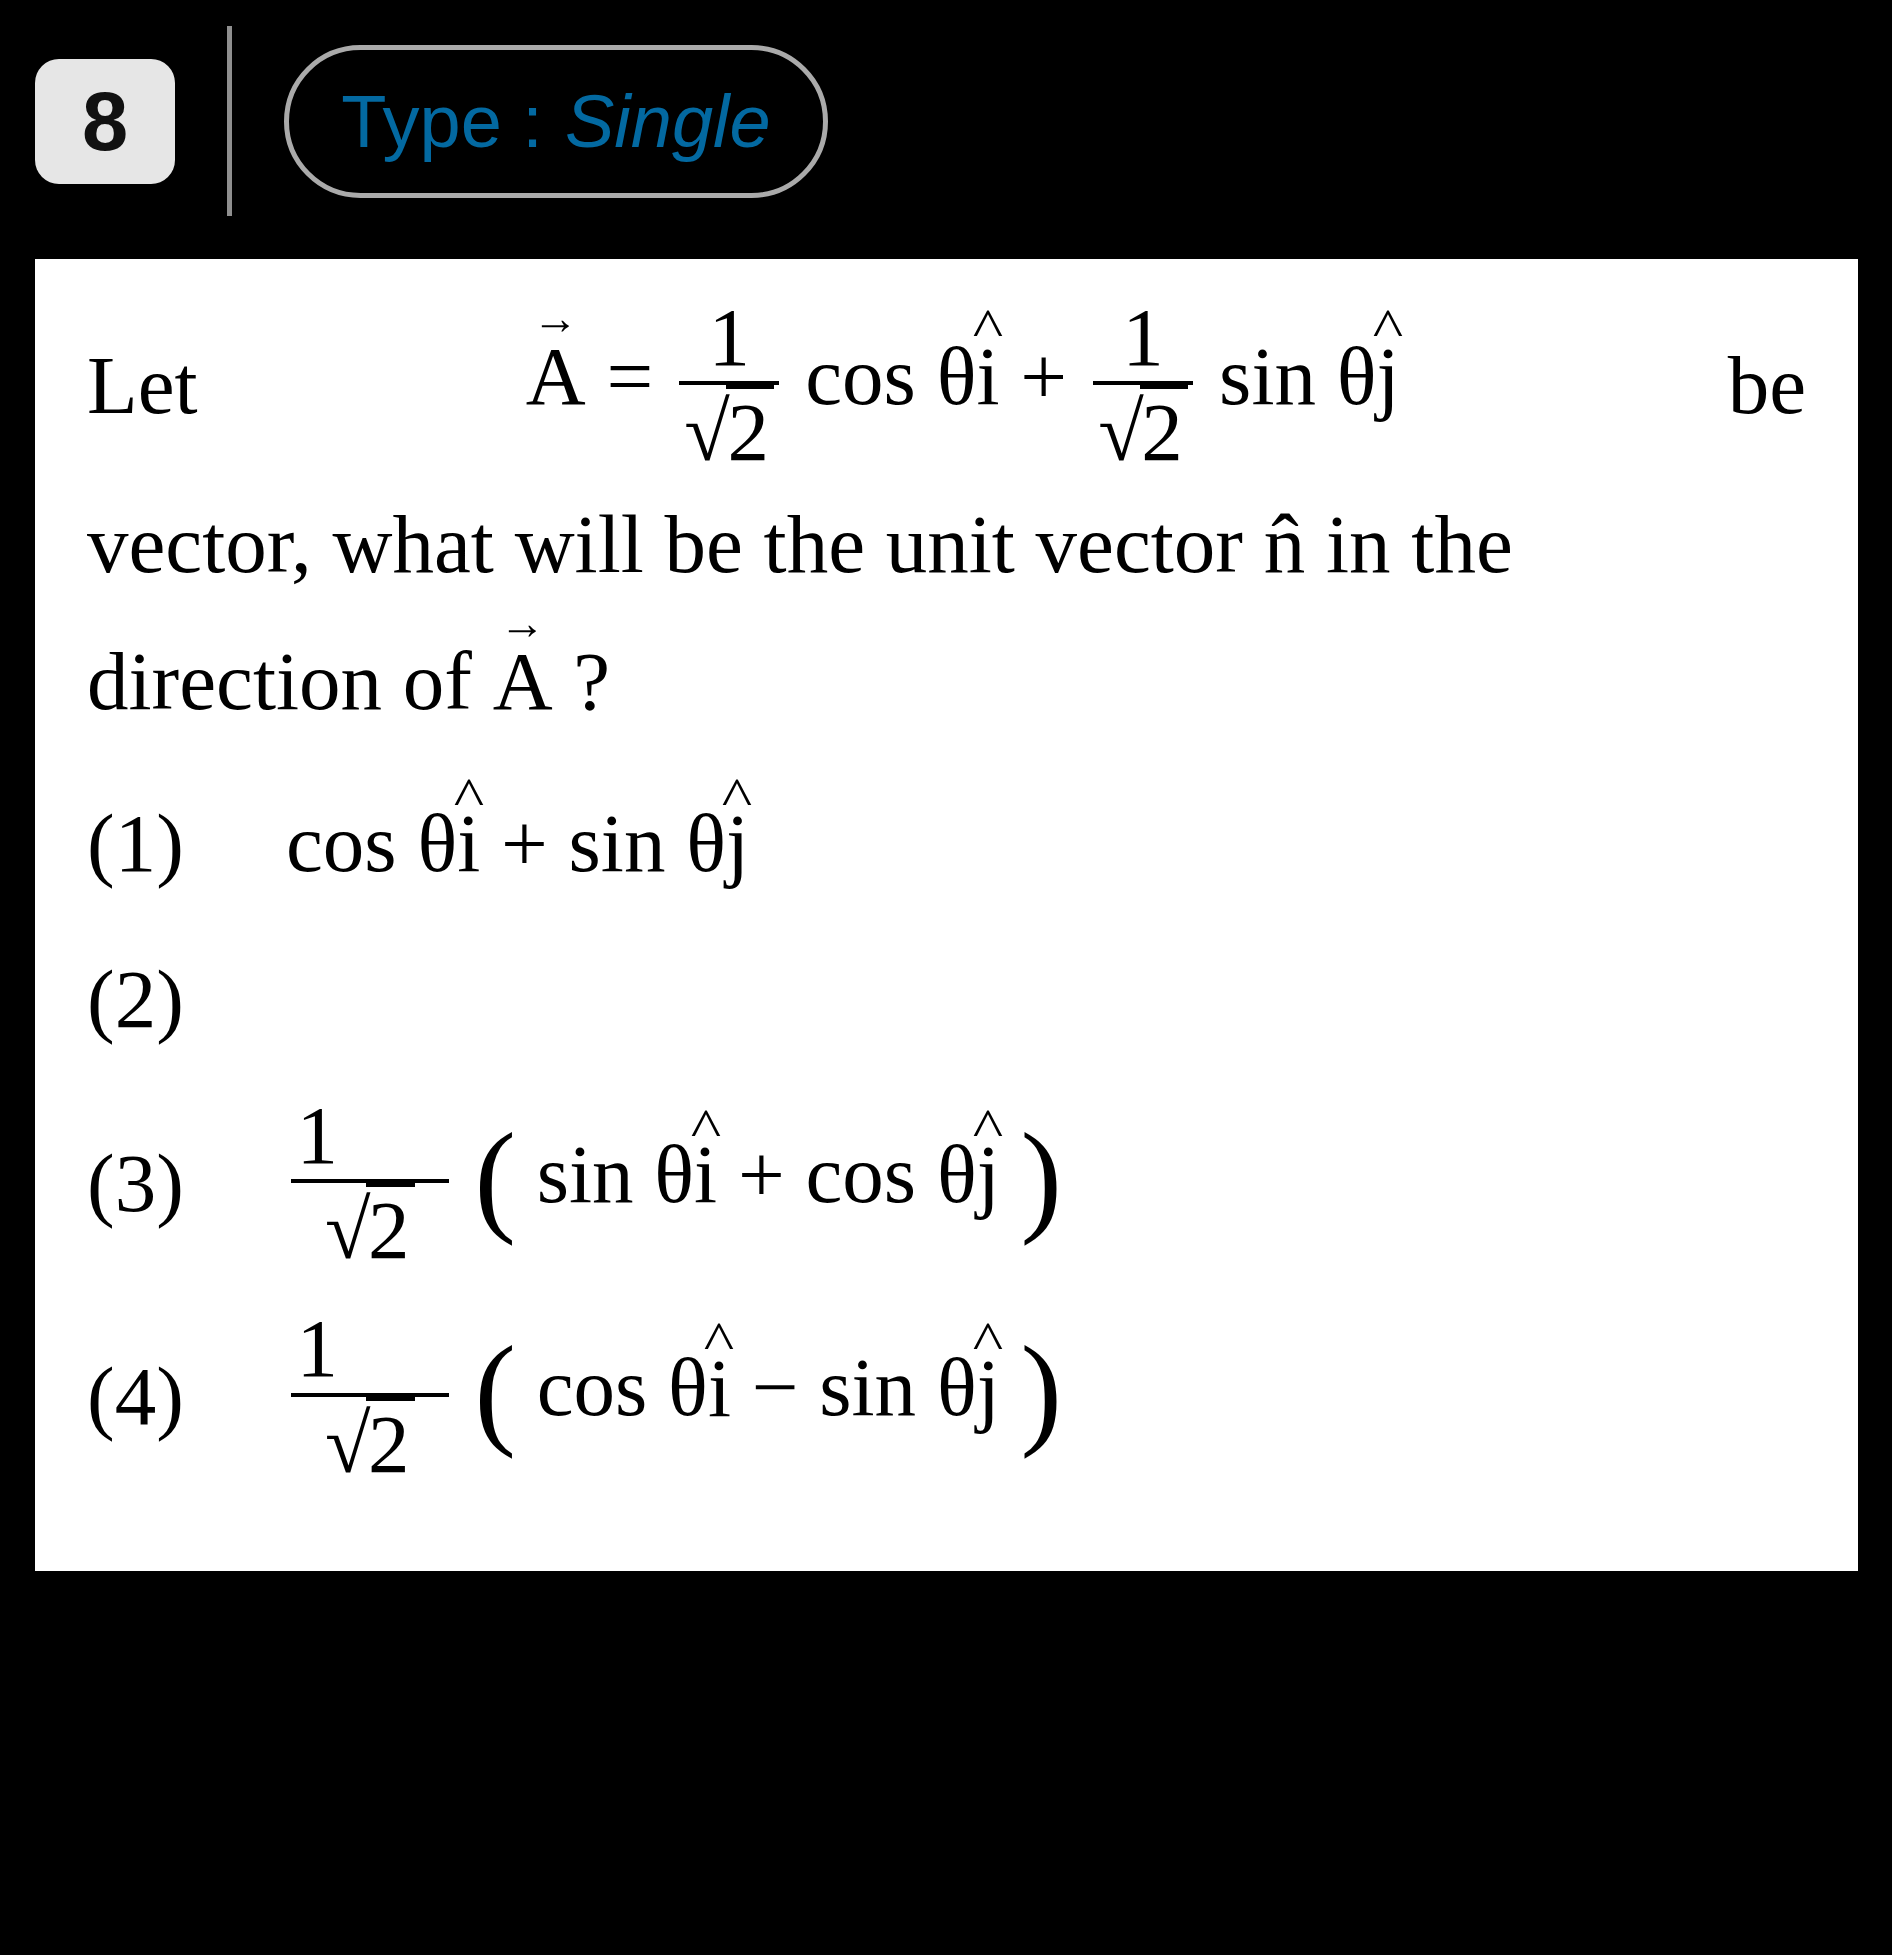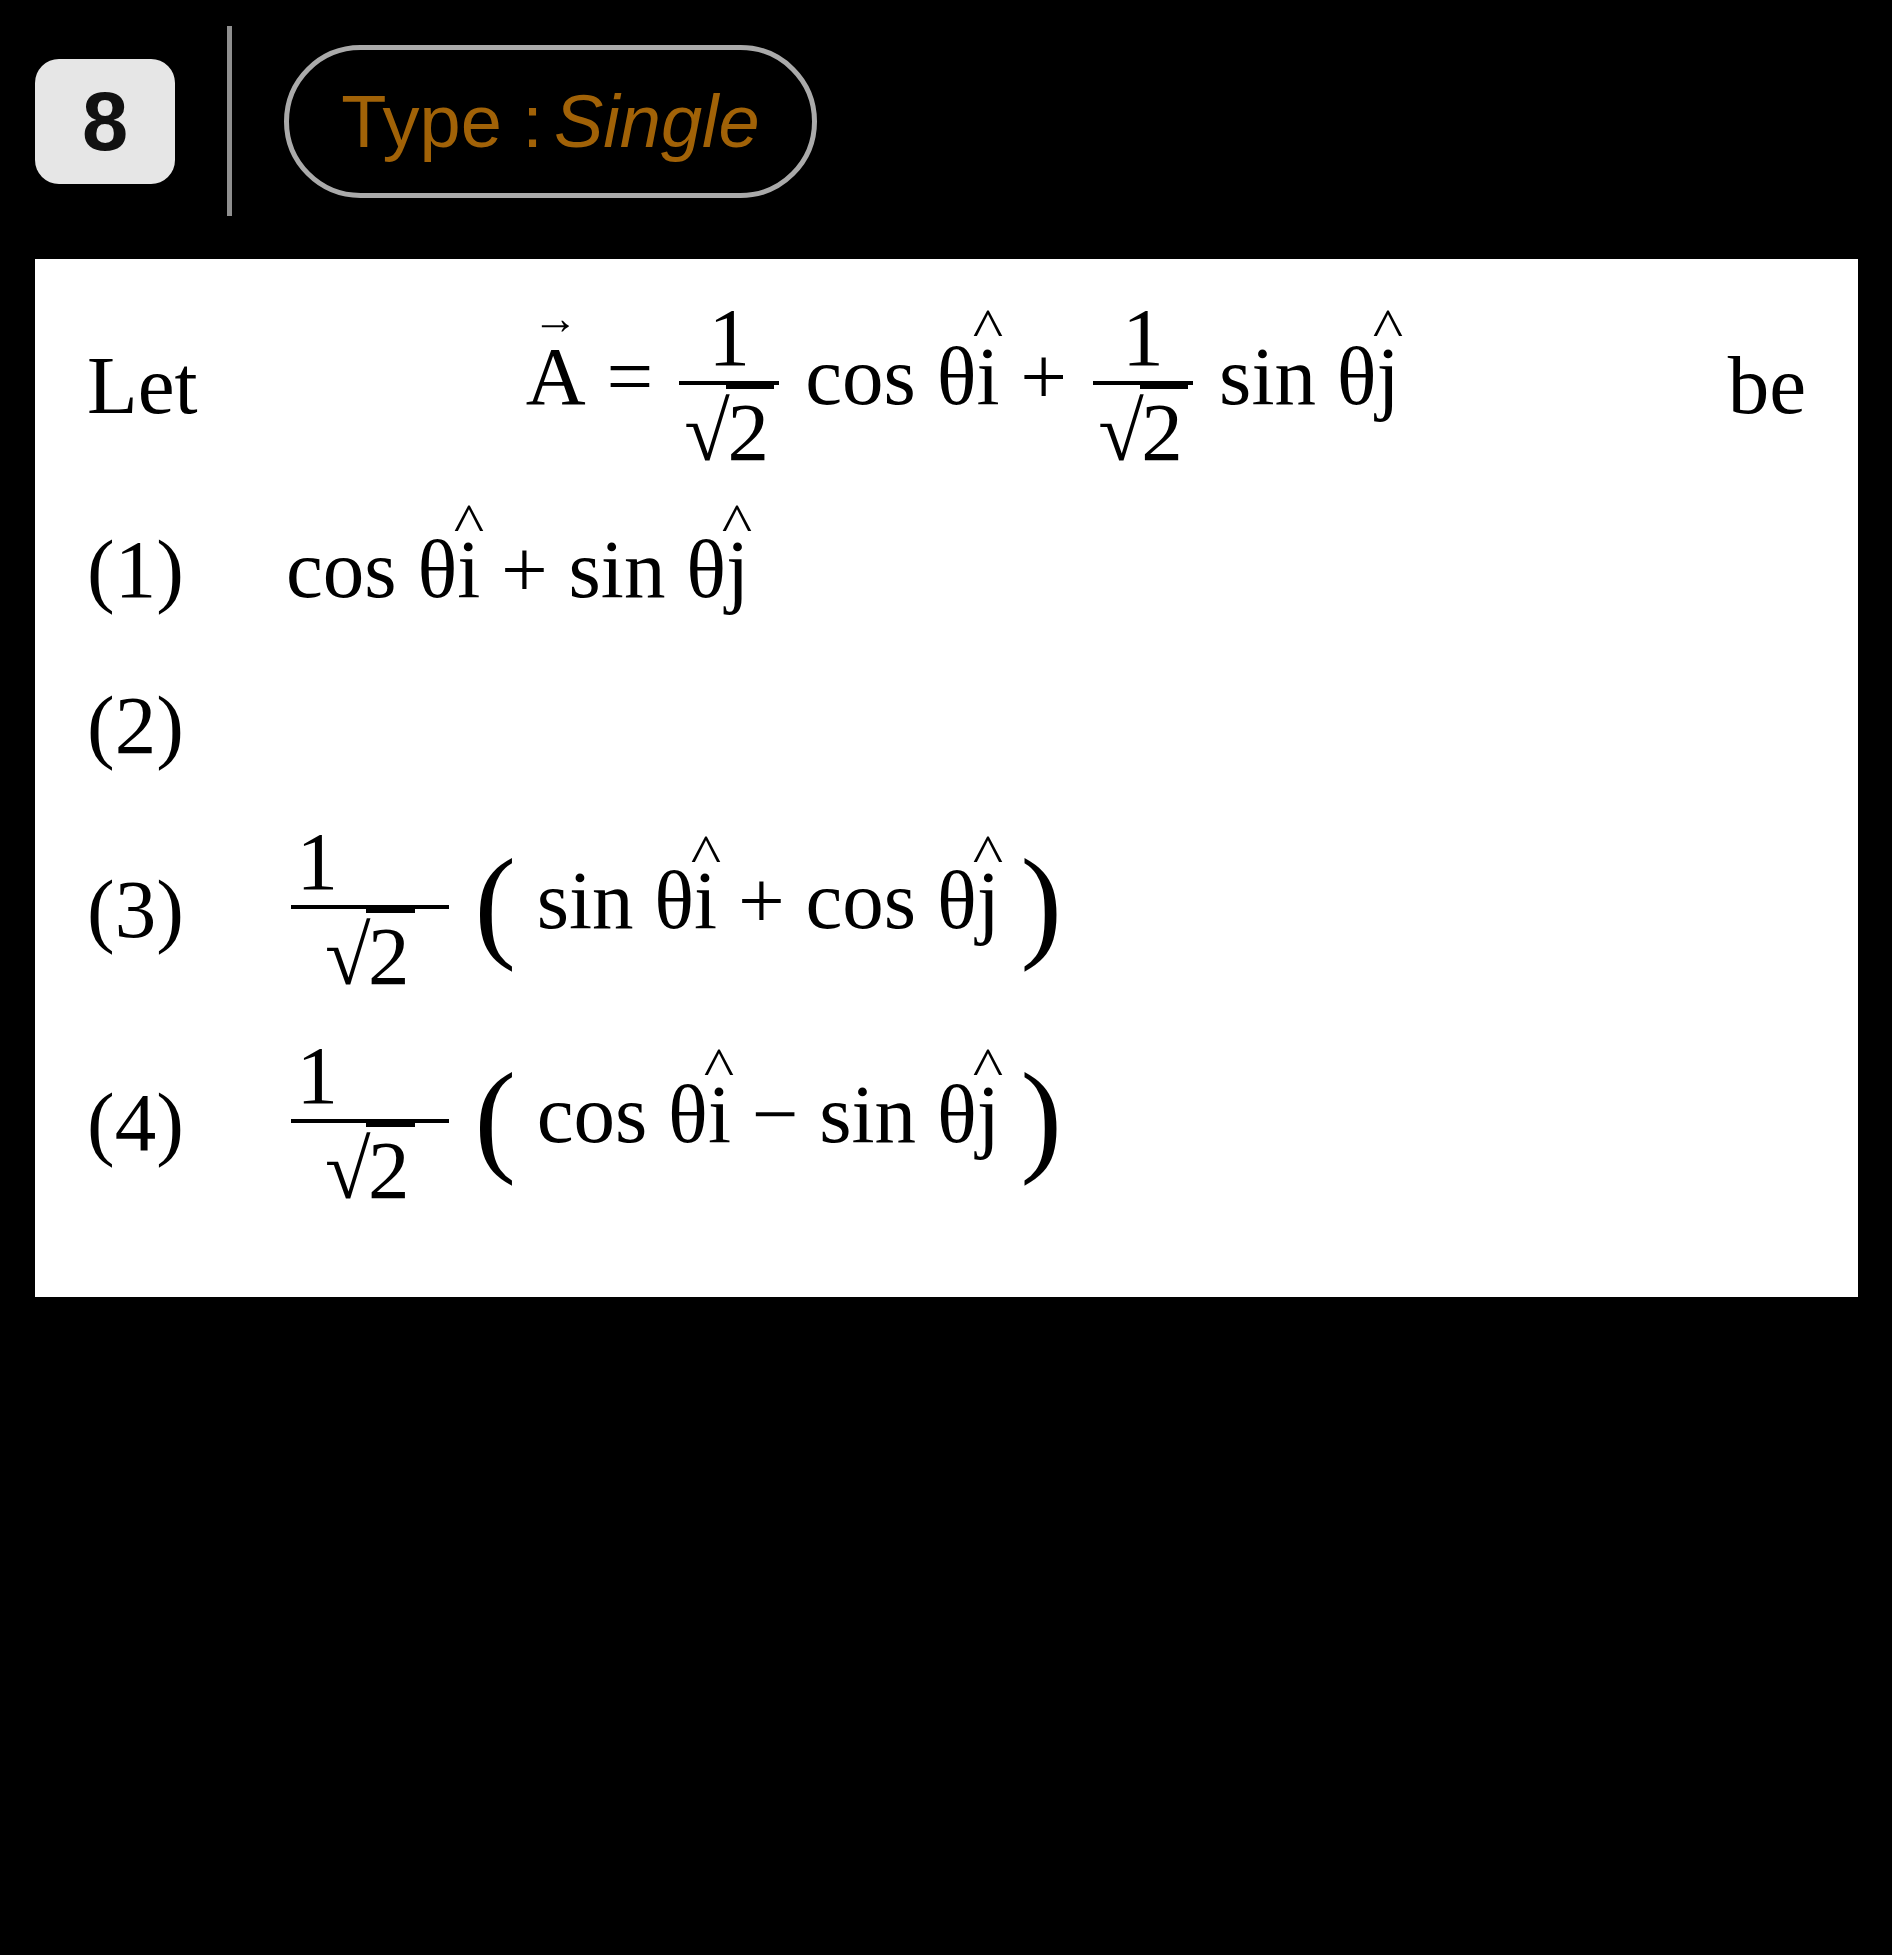--- a/index.html
+++ b/index.html
@@ -30,25 +30,25 @@
   }
   .vdiv {
     width: 5.2px;
     height: 190px;
     background: #8f8f8f;
   }
   .type-pill {
     border: 5.2px solid #aaa;
     border-radius: 864px;
     padding: 29px 52px;
-    color: #a16207;
+    color: #0369a1;
     font-size: 74px;
     display: flex;
     align-items: center;
-    gap: 11px;
+    gap: 22px;
   }
   .type-pill .label { font-weight: 400; }
   .type-pill .value { font-weight: 400; font-style: italic; }
 
   .qcard {
     background: #fff;
     color: #000;
     padding: 35px 52px 52px 52px;
     font-family: "Times New Roman", Times, serif;
   }
@@ -171,20 +171,23 @@
                 <span class="radicand">2</span>
               </span>
             </span>
           </span>
           <span>sin</span>&nbsp;<span>θ</span><span class="hat">j</span>
         </span>
 
         <span class="w">be</span>
       </div>
 
+      <div>
+        <span>vector, what will be the unit vector </span><span>n̂</span><span> in the direction of </span><span class="arrow-over">A</span><span> ?</span>
+      </div>
     </div>
 
     <div class="options">
 
       <div class="option">
         <span class="num">(1)</span>
         <span>
           <span>cos</span>&nbsp;<span>θ</span><span class="hat">i</span>
           <span>+</span>
           <span>sin</span>&nbsp;<span>θ</span><span class="hat">j</span>

